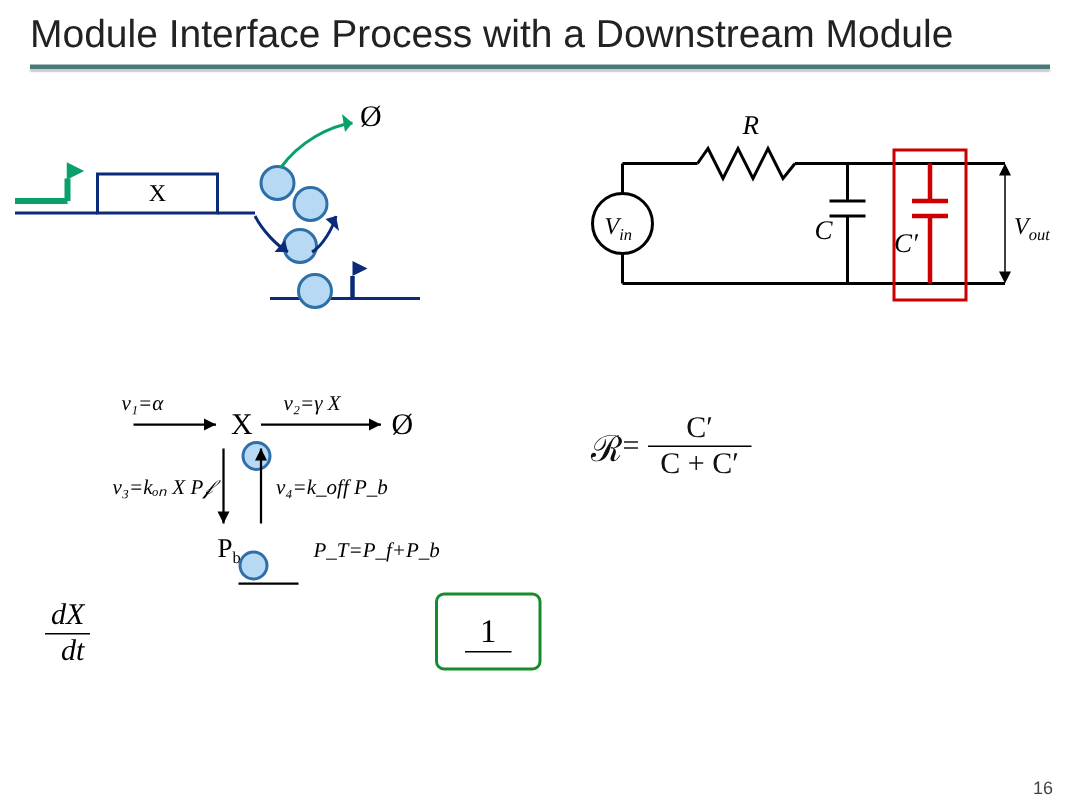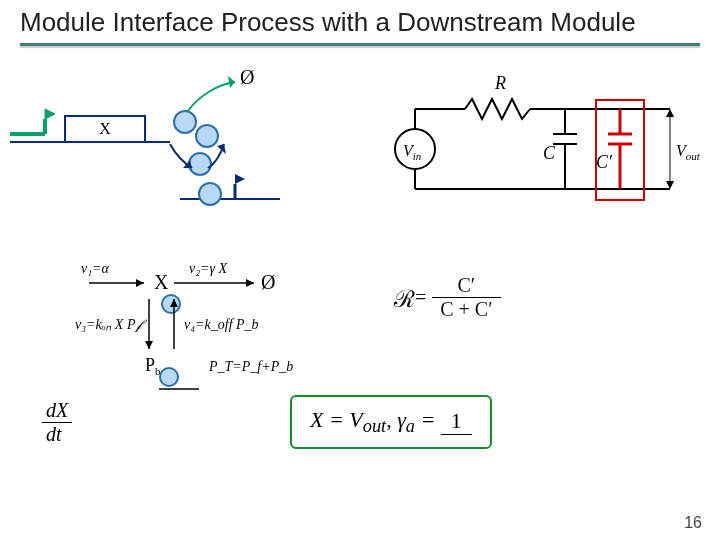--- a/index.html
+++ b/index.html
@@ -71,21 +71,21 @@
     left: 290px; top: -4px;
     border: 2px solid #168c2a;
     border-radius: 6px;
     padding: 10px 18px;
     font-family: Georgia, serif;
     font-size: 22px;
   }
   .pagenum {
     position: absolute;
     right: 18px; bottom: 8px;
-    font-size: 16px;
+    font-size: 12px;
     color: #444;
   }
   svg text.lbl-svg { font-family: Georgia, serif; }
   .small { font-size: 14px; }
 </style>
 </head>
 <body>
 
 <div class="title-area">
   <div class="title">Module Interface Process with a Downstream Module</div>
@@ -198,30 +198,26 @@
       <span style="display:inline-block; text-align:center; margin-left:6px;">
         <span style="display:block; border-bottom:1.5px solid #000; padding:0 8px;">C′</span>
         <span style="display:block; padding:0 8px;">C + C′</span>
       </span>
     </div>
   </div>
 </div>
 
 <div class="bottom">
   <div class="lhs-eq">
-    <span style="display:inline-block; text-align:left; vertical-align:middle;margin-left:12px;">
+    <span style="display:inline-block; text-align:right; vertical-align:middle;">
       <span style="display:block; border-bottom:1.5px solid #000; padding:0 4px; font-style:italic;">dX</span>
       <span style="display:block; padding:0 4px; font-style:italic;">dt</span>
     </span>
   </div>
 
   <div class="boxed">
-    <span style="font-style:italic;">
-      <span><span>X = V</span><sub>out</sub></span><span>,   </span>
-      <span><span>γ</span><sub>a</sub></span><span> = </span>
-    </span>
     <span style="display:inline-block; text-align:center; vertical-align:middle;">
       <span style="display:block; border-bottom:1.5px solid #000; padding:0 10px;">1</span>
     </span>
   </div>
 </div>
 
 <div class="pagenum">16</div>
 
 </body></html>

